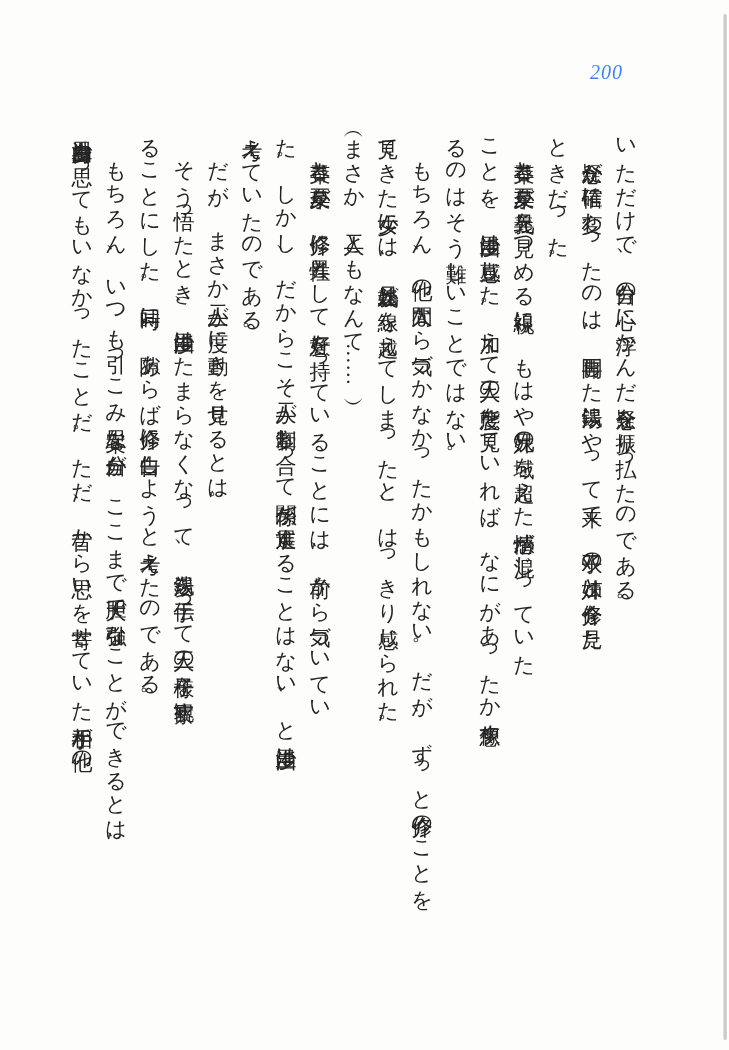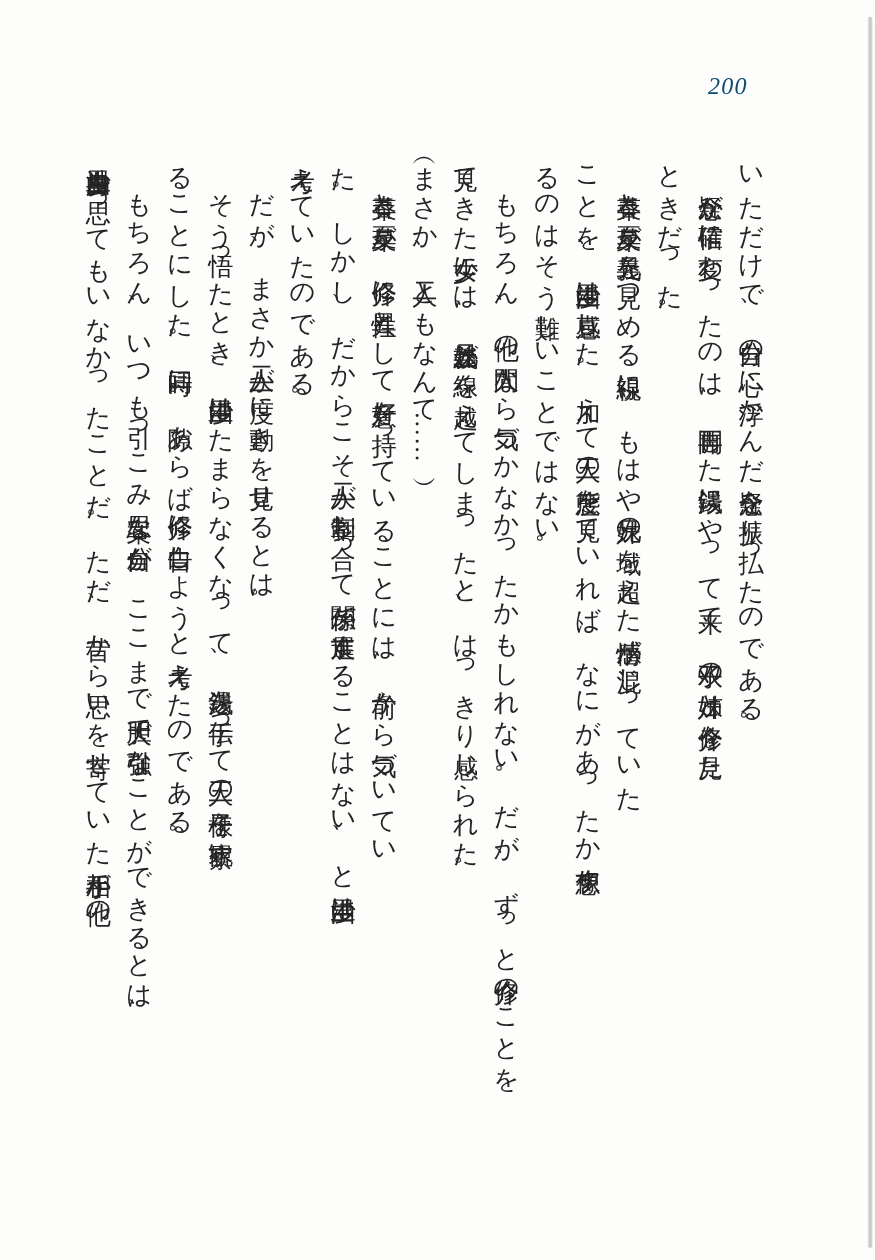--- a/index.html
+++ b/index.html
@@ -25,21 +25,21 @@
     background: linear-gradient(to right, #e9e9e9, #c3c3c3 55%, #dedede);
     border-radius: 2px;
   }
   .page-number {
     position: absolute;
     top: 61px;
     left: 590px;
     font-size: 20px;
     font-style: italic;
     letter-spacing: 1px;
-    color: #0c4a6e;
+    color: #3b82f6;
   }
   .text-block {
     position: absolute;
     top: 124px;
     right: 86px;
     height: 852px;
     writing-mode: vertical-rl;
     text-orientation: mixed;
   }
   .col {

